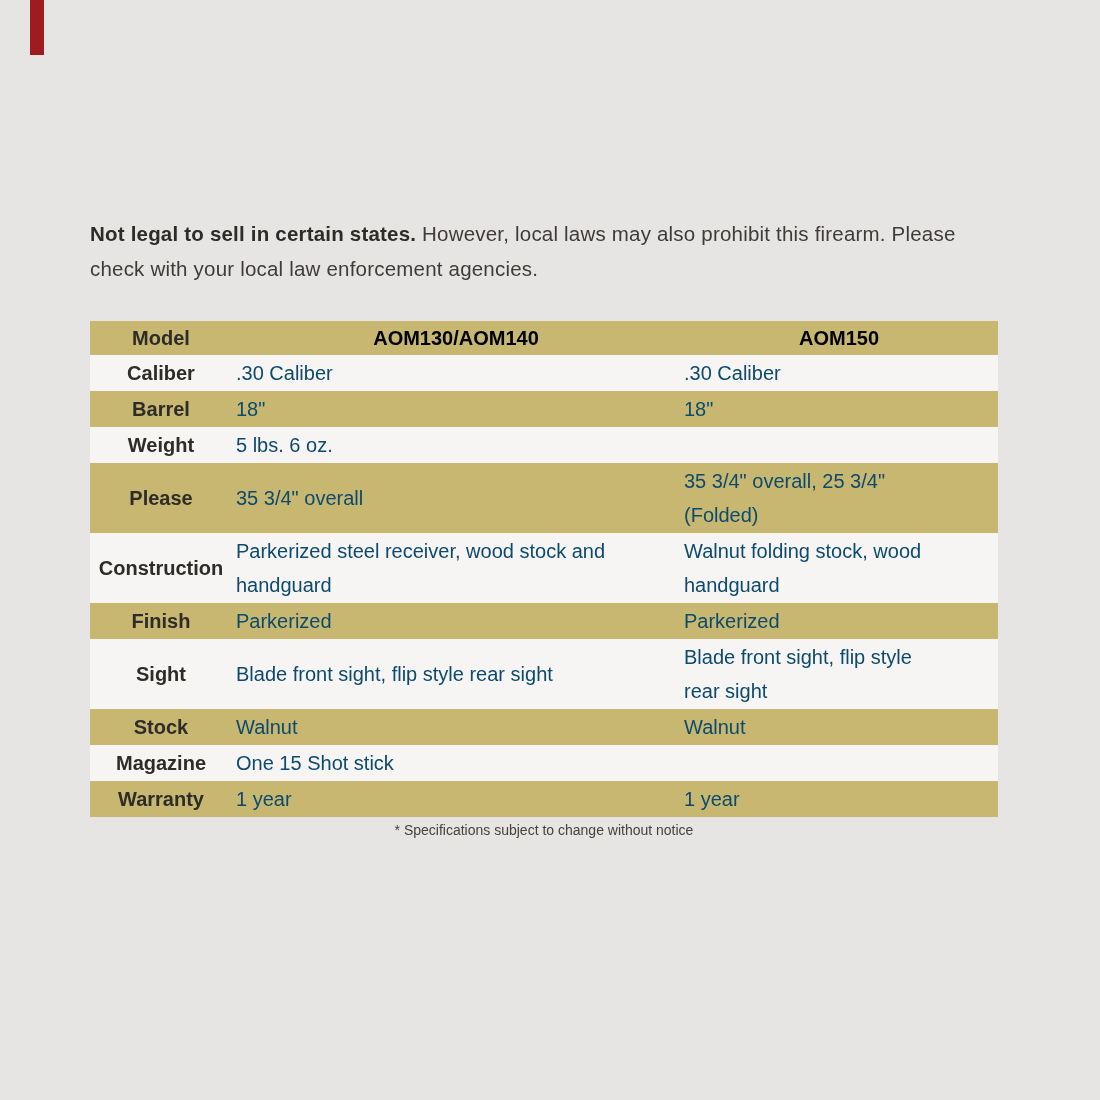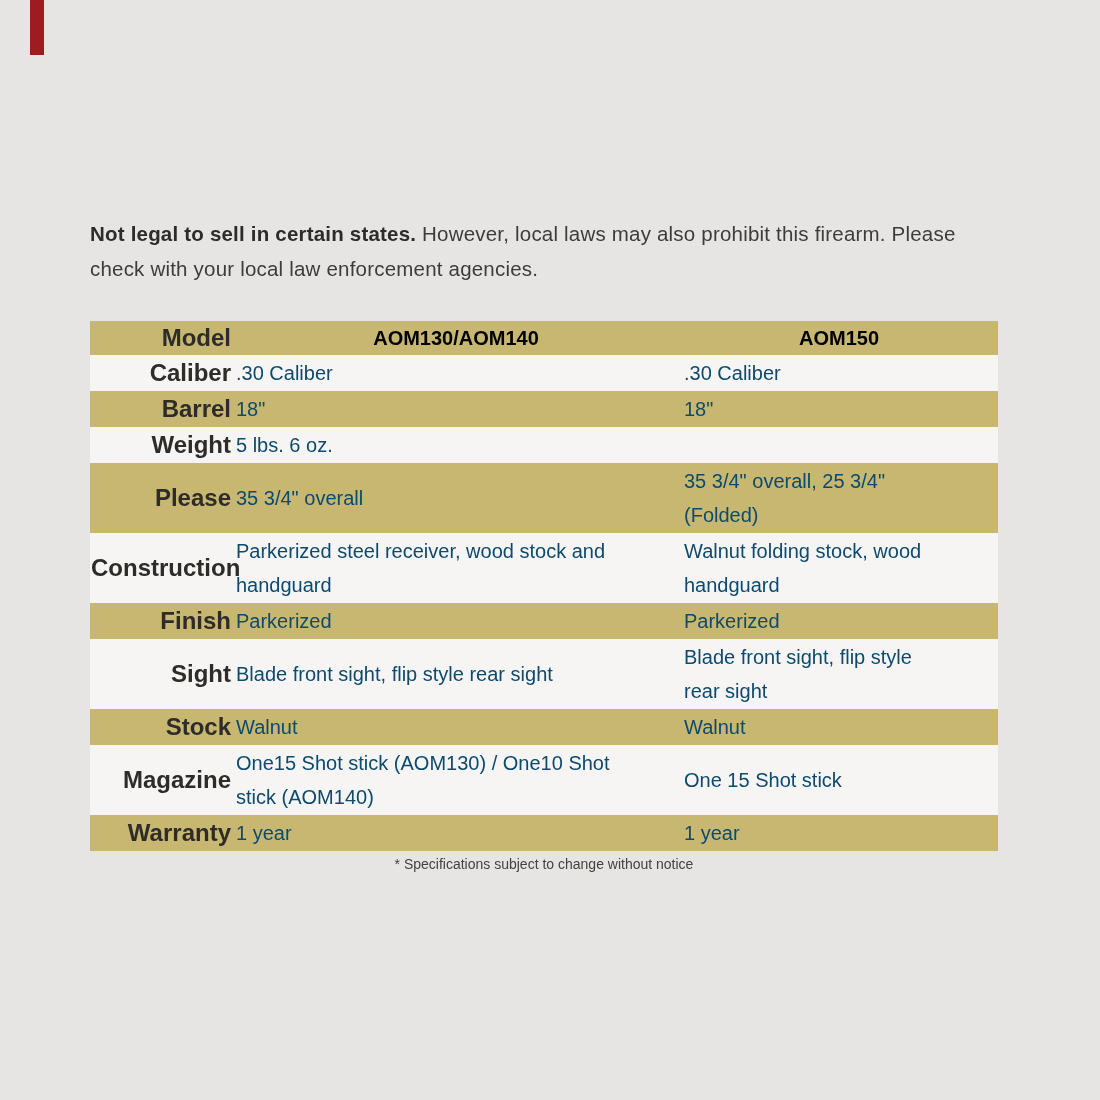--- a/index.html
+++ b/index.html
@@ -35,24 +35,24 @@
   .row {
     display: grid;
     grid-template-columns: 142px 448px 318px;
     align-items: center;
     min-height: 35px;
   }
   .row.header { min-height: 34px; }
   .row.khaki { background: #C7B770; }
   .row.light { background: #F6F5F3; }
   .c1 {
-    text-align: right;
+    text-align: center;
     font-weight: bold;
     color: #2E2C29;
-    font-size: 24px;
+    font-size: 20px;
     line-height: 24px;
     padding: 0 1px;
   }
   .c2, .c3 {
     font-size: 20px;
     color: #0c4a6e;
     line-height: 34px;
     white-space: pre-line;
     padding: 1px 10px 1px 4px;
   }
@@ -134,22 +134,20 @@
     </div>
 
     <div class="row khaki">
       <div class="c1">Stock</div>
       <div class="c2">Walnut</div>
       <div class="c3">Walnut</div>
     </div>
 
     <div class="row light">
       <div class="c1">Magazine</div>
-      <div class="c2">One15 Shot stick (AOM130) / One10 Shot
-stick (AOM140)</div>
       <div class="c3">One 15 Shot stick</div>
     </div>
 
     <div class="row khaki">
       <div class="c1">Warranty</div>
       <div class="c2">1 year</div>
       <div class="c3">1 year</div>
     </div>
 
   </div>

